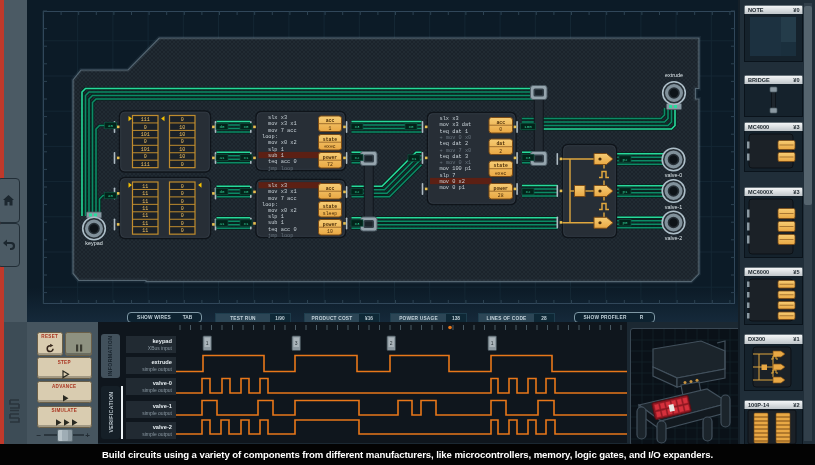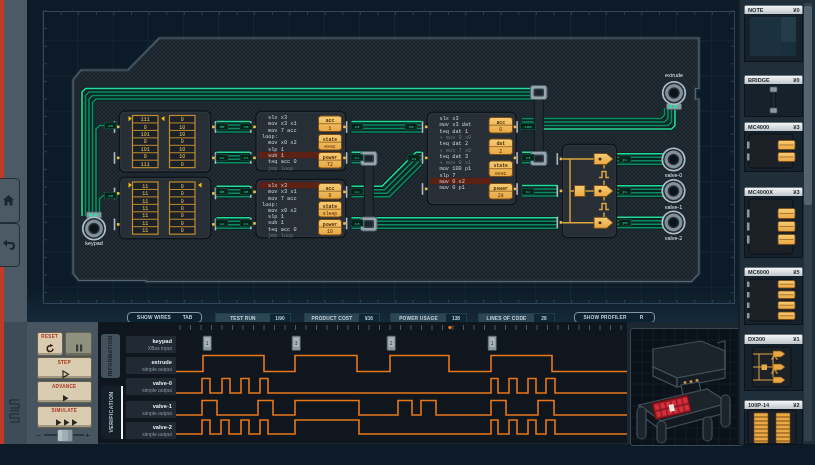--- a/index.html
+++ b/index.html
@@ -964,13 +964,17 @@
 <g fill="#e9a844" stroke="#7a4a14" stroke-width="0.6">
 <rect x="9" y="4" width="14" height="30" rx="1"></rect>
             <rect x="31" y="4" width="14" height="30" rx="1"></rect>
           </g>
 <g stroke="#7a4a14" stroke-width="1.1">
 <path d="M9,8 h14 M9,12 h14 M9,16 h14 M9,20 h14 M9,24 h14 M9,28 h14 M9,32 h14"></path>
 <path d="M31,8 h14 M31,12 h14 M31,16 h14 M31,20 h14 M31,24 h14 M31,28 h14 M31,32 h14"></path>
           </g>
         </svg></div>
   </div>
+  <div class="abs" style="left:0;top:444px;width:815px;height:21px;background:#030303;">
+    <div class="abs" style="left:0;top:4.5px;width:815px;text-align:center;color:#fff;
+      font-size:9.6px;font-weight:bold;letter-spacing:-0.1px;">Build circuits using a variety of components from different manufacturers, like microcontrollers, memory, logic gates, and I/O expanders.</div>
+  </div>
 </div>
 
 </body></html>

